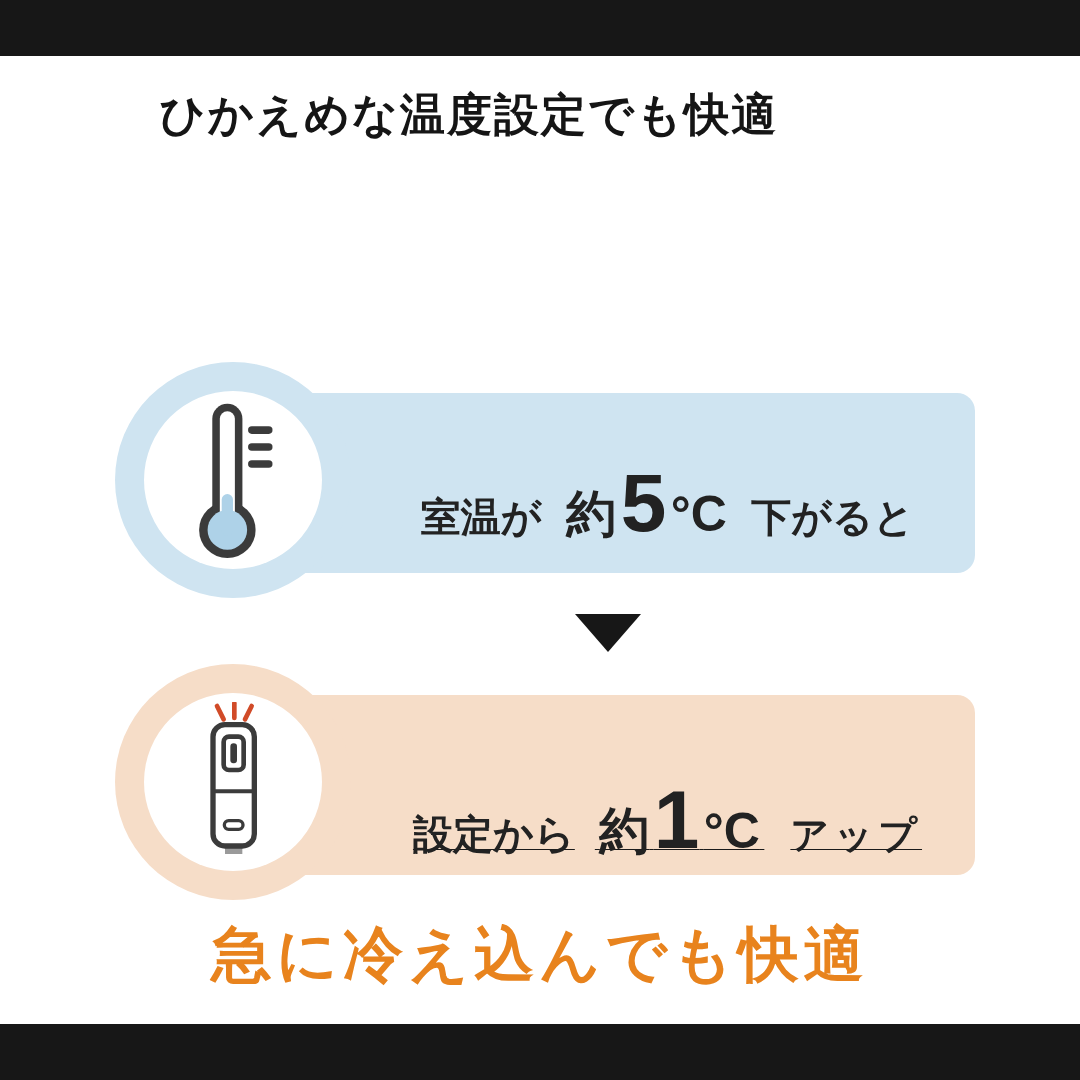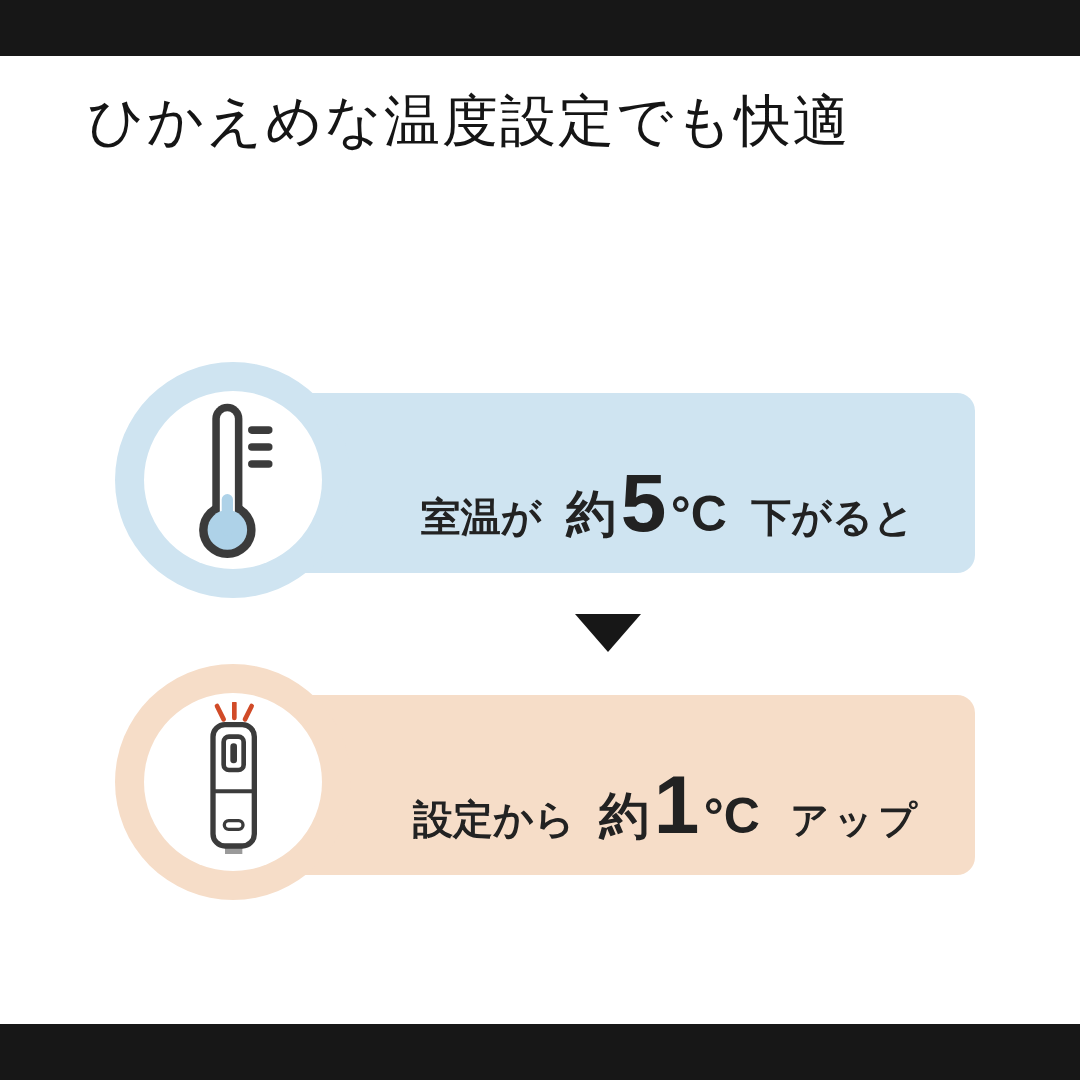--- a/index.html
+++ b/index.html
@@ -25,22 +25,22 @@
   }
   .bar.top { top: 0; }
   .bar.bottom { bottom: 0; }
 
   .title {
     position: absolute;
     top: 90px;
     left: 0;
     width: 938px;
     text-align: center;
-    font-size: 56px;
-    font-weight: 400;
+    font-size: 45px;
+    font-weight: 700;
     letter-spacing: 2px;
     color: #151515;
     line-height: 1.1;
   }
 
   .banner {
     position: absolute;
     top: 233px;
     left: 0;
     width: 1080px;
@@ -92,21 +92,21 @@
     position: absolute;
     left: 360px;
     width: 615px;
     height: 220px;
     display: flex;
     flex-direction: column;
     align-items: center;
     justify-content: center;
   }
   .band-text1 { top: 393px; }
-  .band-text2 { top: 695px; }
+  .band-text2 { top: 710px; text-decoration: underline; }
 
   .main-line { line-height: 1; white-space: nowrap; }
   .main-line span { display: inline; vertical-align: baseline; line-height: 1; }
   .t-normal   { font-size: 40px; font-weight: 800; color: #222; }
   .t-prefix   { margin-right: 20px; }
   .t-suffix   { margin-left: 20px; }
   .t-approx   { font-size: 50px; font-weight: 800; color: #222; }
   .t-big      { font-size: 82px; font-weight: 800; color: #222; }
   .t-unit     { font-size: 50px; font-weight: 800; color: #222; }
   .t-up       { font-size: 38px; font-weight: 800; letter-spacing: 5px; margin-left: 26px; color: #222; }
@@ -196,16 +196,17 @@
   <div class="band-text band-text2">
     <div class="main-line">
       <span class="t-normal t-prefix">設定から</span>
       <span class="t-approx">約</span>
       <span class="t-big">1</span>
       <span class="t-unit">°C</span>
       <span class="t-up">アップ</span>
     </div>
   </div>
 
+  <div class="footer-text">急に冷え込んでも快適</div>
 
   <div class="bar bottom"></div>
 
 </div>
 
 </body></html>

